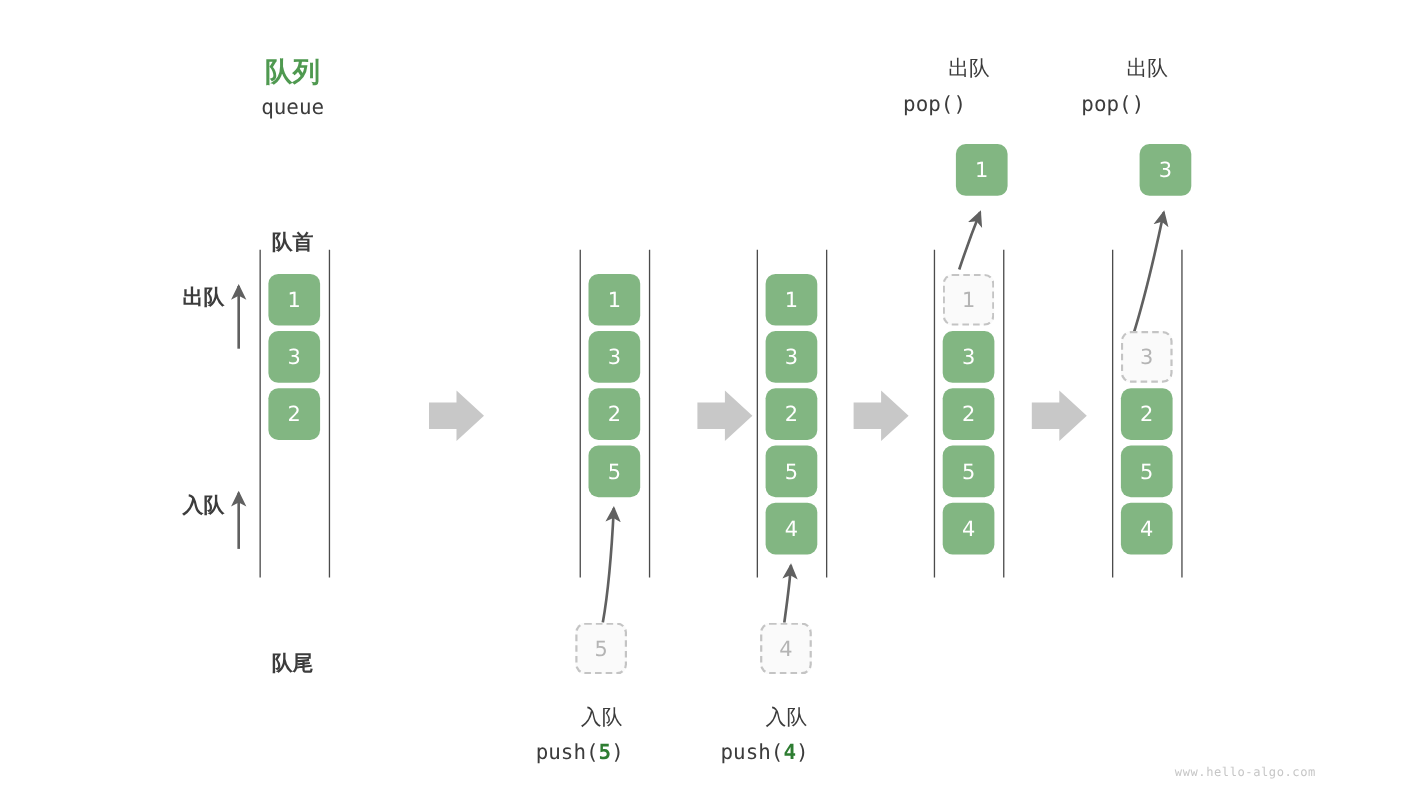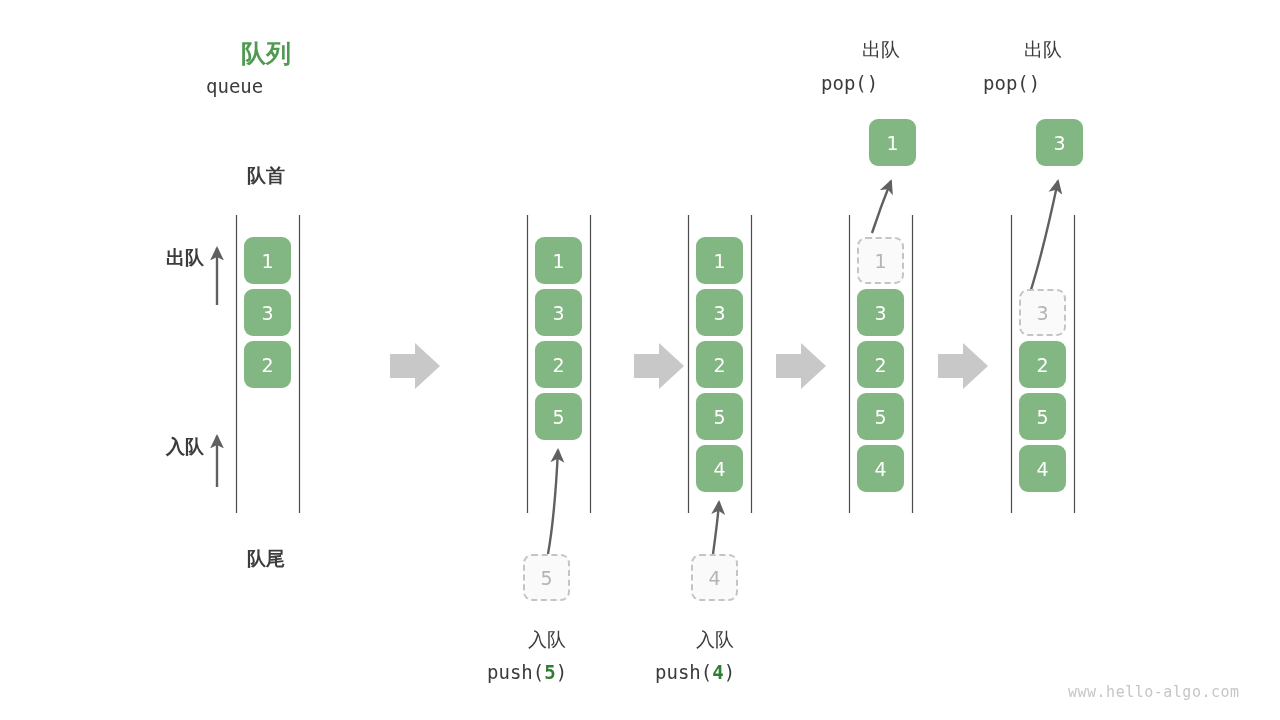--- a/index.html
+++ b/index.html
@@ -11,48 +11,50 @@
     width: 1280px;
     height: 720px;
     position: relative;
     overflow: hidden;
     font-family: "DejaVu Sans", "Liberation Sans", sans-serif;
     color: #3c3c3c;
   }
 
   .stage {
     position: absolute;
-    left: 0; top: 5px;
+    left: 0; top: 17px;
     width: 1280px;
     height: 504px;
     border-radius: 30px;
   }
 
   .abs { position: absolute; }
 
   
   .title-cn {
     font-size: 25px;
     font-weight: bold;
     color: #4f9950;
     white-space: nowrap;
     text-align: center;
   }
   .title-en {
     font-family: "DejaVu Sans Mono", "Liberation Mono", monospace;
     font-size: 19px;
     color: #3c3c3c;
     white-space: nowrap;
+    text-align: center;
   }
   .endlabel {
     font-size: 19px;
     font-weight: bold;
     color: #3c3c3c;
     white-space: nowrap;
     text-align: center;
+    margin-top: 32px;
   }
   .sidelabel {
     font-size: 19px;
     font-weight: bold;
     color: #3c3c3c;
     white-space: nowrap;
     text-align: right;
   }
   .op-cn {
     font-size: 19px;
@@ -63,21 +65,21 @@
   .op-code {
     font-family: "DejaVu Sans Mono", "Liberation Mono", monospace;
     font-size: 19px;
     color: #3c3c3c;
     white-space: nowrap;
   }
   .op-code .val { color: #2e7d32; font-weight: bold; }
 
   .watermark {
     font-family: "DejaVu Sans Mono", "Liberation Mono", monospace;
-    font-size: 15px;
+    font-size: 11px;
     color: #c6c6c6;
     white-space: nowrap;
     letter-spacing: 0.5px;
   }
 
   
   .node {
     position: absolute;
     width: 47px;
     height: 47px;

